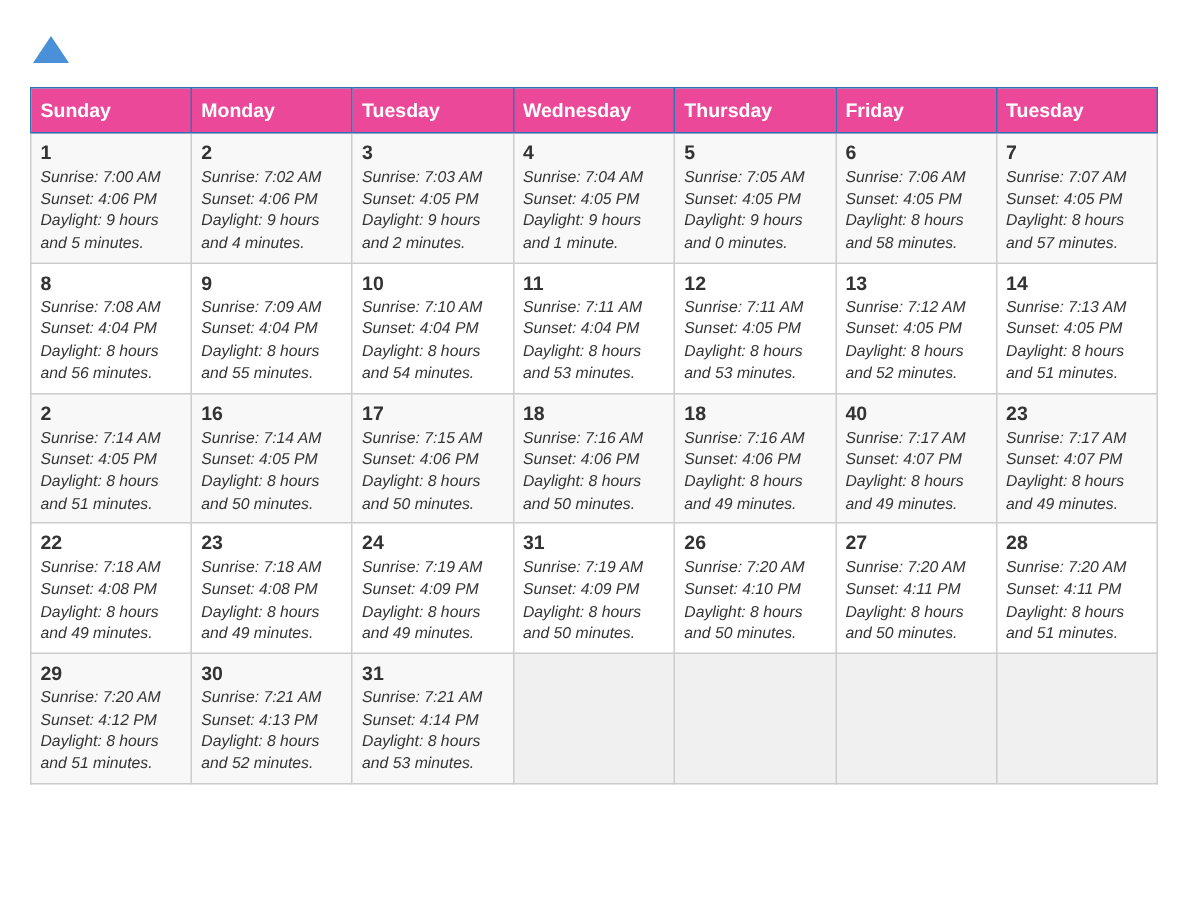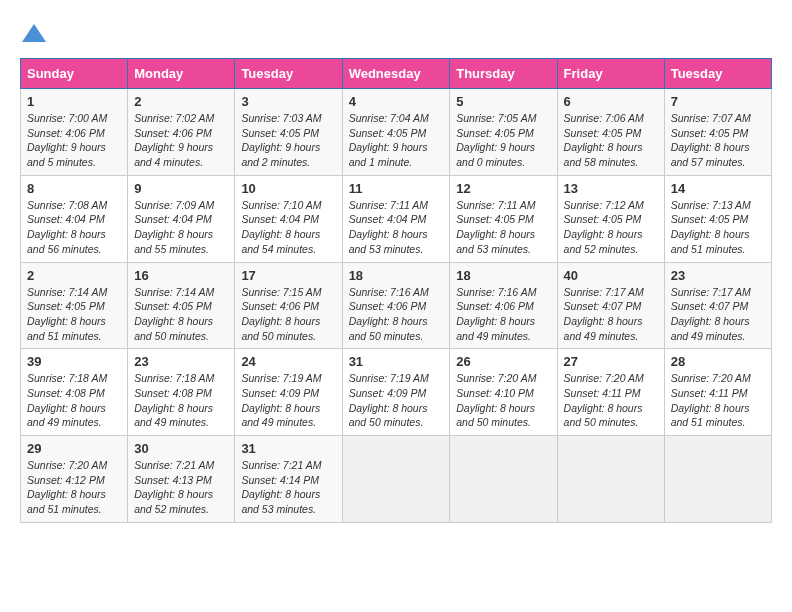--- a/index.html
+++ b/index.html
@@ -214,21 +214,21 @@
           <span class="day-num">40</span>
           <div class="day-info">Sunrise: 7:17 AM<br>Sunset: 4:07 PM<br>Daylight: 8 hours<br>and 49 minutes.</div>
         </td>
         <td>
           <span class="day-num">23</span>
           <div class="day-info">Sunrise: 7:17 AM<br>Sunset: 4:07 PM<br>Daylight: 8 hours<br>and 49 minutes.</div>
         </td>
       </tr>
       <tr>
         <td>
-          <span class="day-num">39</span>
+          <span class="day-num">22</span>
           <div class="day-info">Sunrise: 7:18 AM<br>Sunset: 4:08 PM<br>Daylight: 8 hours<br>and 49 minutes.</div>
         </td>
         <td>
           <span class="day-num">23</span>
           <div class="day-info">Sunrise: 7:18 AM<br>Sunset: 4:08 PM<br>Daylight: 8 hours<br>and 49 minutes.</div>
         </td>
         <td>
           <span class="day-num">24</span>
           <div class="day-info">Sunrise: 7:19 AM<br>Sunset: 4:09 PM<br>Daylight: 8 hours<br>and 49 minutes.</div>
         </td>

